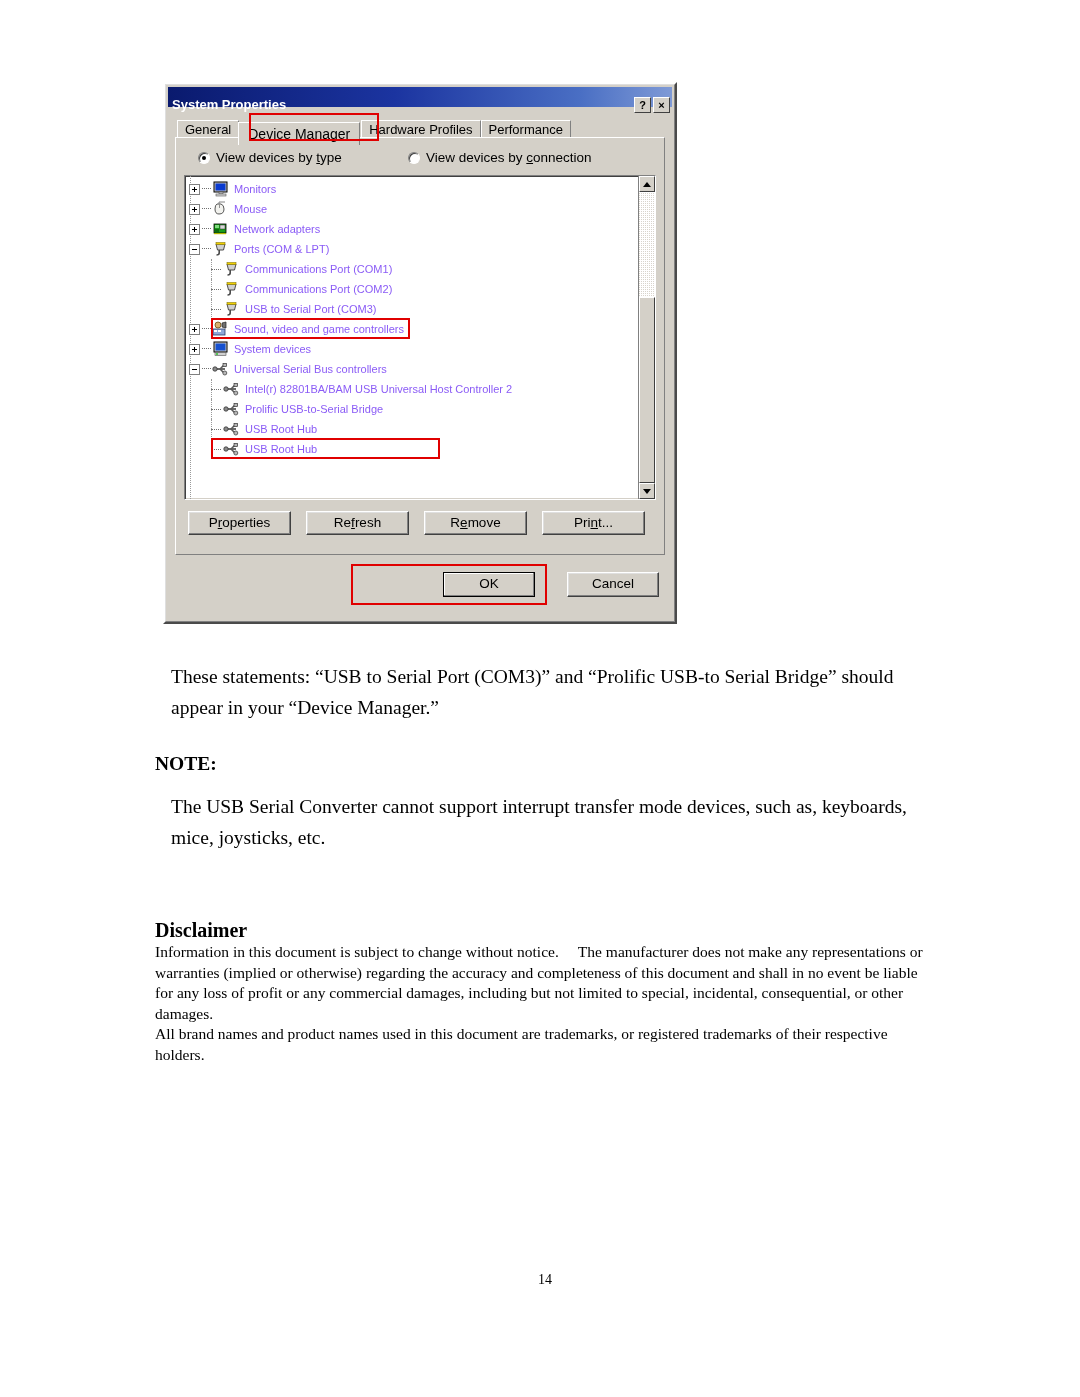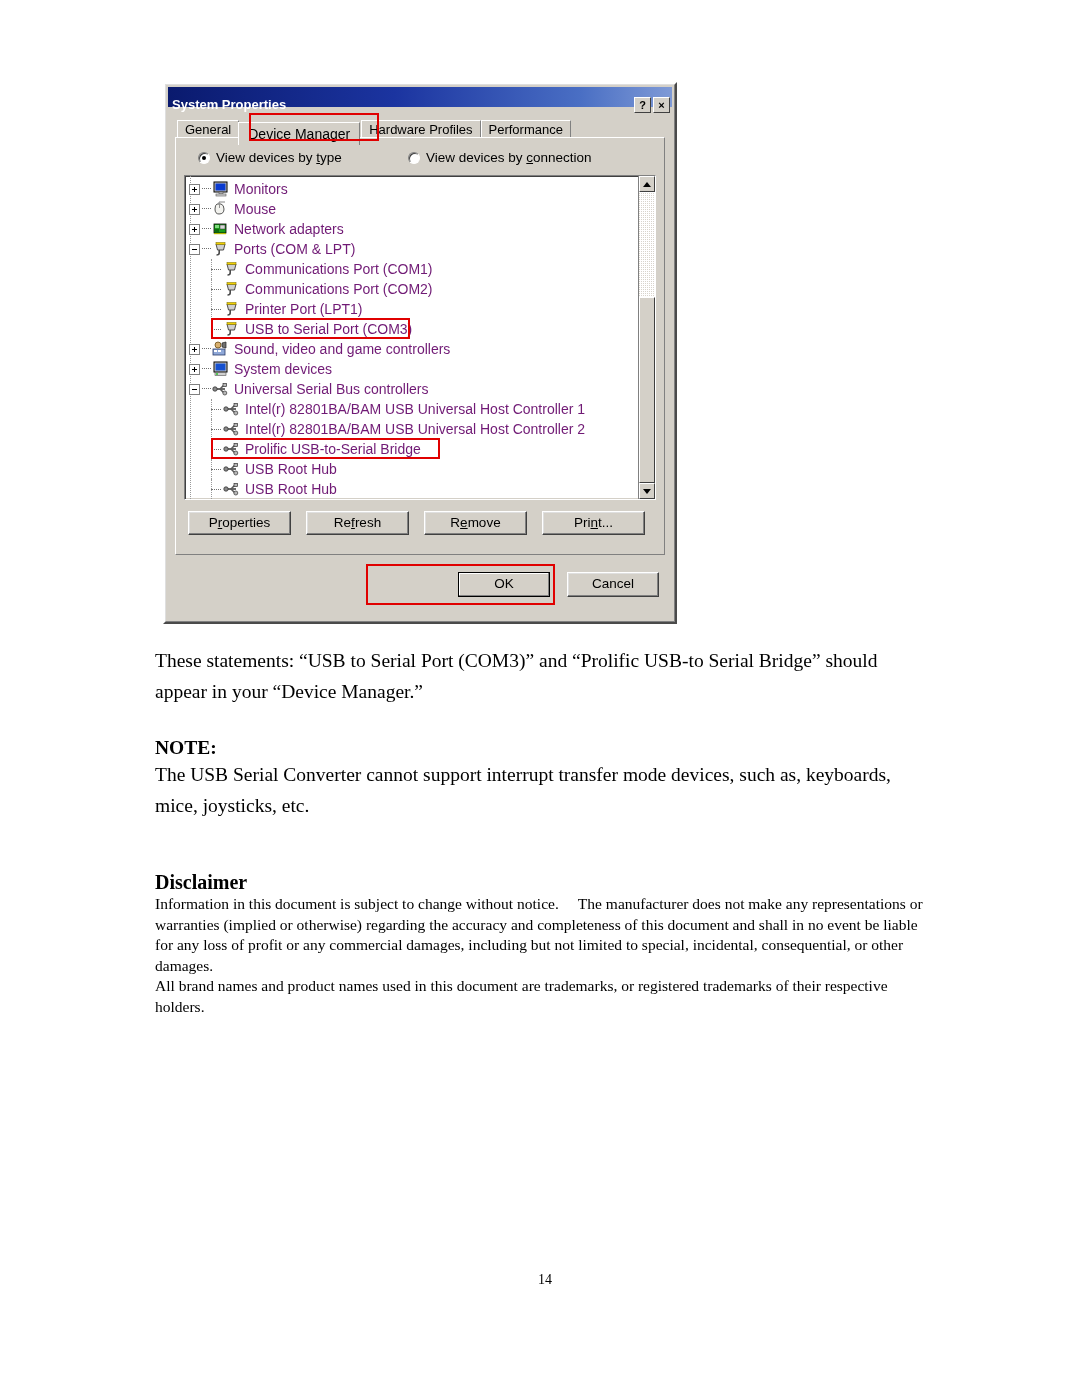--- a/index.html
+++ b/index.html
@@ -184,22 +184,22 @@
   .tree-scrollarea {
     flex: 1;
     padding: 3px 0 0 4px;
     overflow: hidden;
     position: relative;
   }
   .trow {
     display: flex;
     align-items: center;
     height: 20px;
-    font-size: 14px;
-    color: #701a75;
+    font-size: 11px;
+    color: #8b5cf6;
     white-space: nowrap;
     position: relative;
     font-family: "Liberation Sans", sans-serif;
   }
   .indent0 { padding-left: 0px; }
   .indent1 { padding-left: 34px; }
 
   .expander {
     width: 11px; height: 11px;
     border: 1px solid #808080;
@@ -337,24 +337,24 @@
   .bottombar {
     display: flex;
     justify-content: flex-end;
     align-items: center;
     padding: 9px 6px 7px 0;
     gap: 8px;
     position: relative;
   }
   .okwrap {
     position: relative;
-    padding: 6px 3px 6px 90px;
+    padding: 6px 10px 6px 90px;
     border: 2px solid #e00000;
     box-sizing: border-box;
-    margin-right: 4px;
+    margin-right: 12px;
   }
   .okbtn {
     width: 92px;
     height: 25px;
     line-height: 22px;
     border: 1px solid #000;
     box-shadow: inset -1px -1px 0 #808080, inset 1px 1px 0 #ffffff;
     background: #d4d0c8;
     font-size: 13.5px;
     text-align: center;
@@ -371,21 +371,21 @@
     pointer-events: none;
     z-index: 6;
   }
 
   
   .doc { position: absolute; left: 155px; top: 645px; width: 775px; }
   .para-lg {
     font-size: 19.5px;
     line-height: 31px;
     font-family: "Liberation Serif", serif;
-    margin: 0;
+    margin: 16px;
   }
   .note-head {
     font-size: 19.5px;
     font-weight: bold;
     font-family: "Liberation Serif", serif;
     margin: 30px 0 0 0;
   }
   .sec-head {
     font-size: 20px;
     font-weight: bold;
@@ -513,30 +513,20 @@
                 <span class="tlabel">Communications Port (COM2)</span>
               </div>
               <div class="trow indent1">
                 <span class="childvline"></span>
                 <span class="childstub"></span>
                 <span class="ticon"><svg width="18" height="16" viewBox="0 0 18 16">
                     <path d="M4 3 L13 3 L11.5 9 L5.5 9 Z" fill="#cfcfcf" stroke="#3a3a3a" stroke-width="0.9"></path>
                     <rect x="4" y="1.6" width="9" height="1.8" fill="#f0d000" stroke="#8a7a00" stroke-width="0.6"></rect>
                     <path d="M7.2 9 L7.2 12 Q7.2 14 4.5 14" fill="none" stroke="#4a4a4a" stroke-width="1.6"></path>
                   </svg></span>
-                <span class="tlabel">Printer Port (LPT1)</span>
-              </div>
-              <div class="trow indent1">
-                <span class="childvline"></span>
-                <span class="childstub"></span>
-                <span class="ticon"><svg width="18" height="16" viewBox="0 0 18 16">
-                    <path d="M4 3 L13 3 L11.5 9 L5.5 9 Z" fill="#cfcfcf" stroke="#3a3a3a" stroke-width="0.9"></path>
-                    <rect x="4" y="1.6" width="9" height="1.8" fill="#f0d000" stroke="#8a7a00" stroke-width="0.6"></rect>
-                    <path d="M7.2 9 L7.2 12 Q7.2 14 4.5 14" fill="none" stroke="#4a4a4a" stroke-width="1.6"></path>
-                  </svg></span>
                 <span class="tlabel">USB to Serial Port (COM3)</span>
               </div>
               <div class="redbox" style="top: 142px; left: 26px; height: 21px; width: 199px; border-color: rgb(224, 0, 0);"></div>
               <div class="trow indent0">
                 <span class="expander plus"></span>
                 <span class="dotline"></span>
                 <span class="ticon"><svg width="18" height="16" viewBox="0 0 18 16">
                     <rect x="1" y="8" width="12" height="6" fill="#8fa8d8" stroke="#2a3a6a" stroke-width="0.8"></rect>
                     <rect x="2" y="9" width="3" height="2" fill="#ffffff"></rect>
                     <rect x="6" y="9" width="3" height="2" fill="#ffffff"></rect>
@@ -561,33 +551,20 @@
                 <span class="dotline"></span>
                 <span class="ticon"><svg width="18" height="16" viewBox="0 0 18 16">
                     <line x1="3" y1="8" x2="13" y2="8" stroke="#5a5a5a" stroke-width="1.8"></line>
                     <circle cx="3" cy="8" r="2.2" fill="#8a8a8a" stroke="#333" stroke-width="0.8"></circle>
                     <line x1="8" y1="8" x2="12" y2="4" stroke="#5a5a5a" stroke-width="1.6"></line>
                     <line x1="8" y1="8" x2="12" y2="12" stroke="#5a5a5a" stroke-width="1.6"></line>
                     <rect x="11" y="2.5" width="3.5" height="3" fill="#b8b8b8" stroke="#333" stroke-width="0.7"></rect>
                     <circle cx="12.8" cy="12" r="2" fill="#b8b8b8" stroke="#333" stroke-width="0.7"></circle>
                   </svg></span>
                 <span class="tlabel">Universal Serial Bus controllers</span>
-              </div>
-              <div class="trow indent1">
-                <span class="childvline"></span>
-                <span class="childstub"></span>
-                <span class="ticon"><svg width="18" height="16" viewBox="0 0 18 16">
-                    <line x1="3" y1="8" x2="13" y2="8" stroke="#5a5a5a" stroke-width="1.8"></line>
-                    <circle cx="3" cy="8" r="2.2" fill="#8a8a8a" stroke="#333" stroke-width="0.8"></circle>
-                    <line x1="8" y1="8" x2="12" y2="4" stroke="#5a5a5a" stroke-width="1.6"></line>
-                    <line x1="8" y1="8" x2="12" y2="12" stroke="#5a5a5a" stroke-width="1.6"></line>
-                    <rect x="11" y="2.5" width="3.5" height="3" fill="#b8b8b8" stroke="#333" stroke-width="0.7"></rect>
-                    <circle cx="12.8" cy="12" r="2" fill="#b8b8b8" stroke="#333" stroke-width="0.7"></circle>
-                  </svg></span>
-                <span class="tlabel">Intel(r) 82801BA/BAM USB Universal Host Controller 1</span>
               </div>
               <div class="trow indent1">
                 <span class="childvline"></span>
                 <span class="childstub"></span>
                 <span class="ticon"><svg width="18" height="16" viewBox="0 0 18 16">
                     <line x1="3" y1="8" x2="13" y2="8" stroke="#5a5a5a" stroke-width="1.8"></line>
                     <circle cx="3" cy="8" r="2.2" fill="#8a8a8a" stroke="#333" stroke-width="0.8"></circle>
                     <line x1="8" y1="8" x2="12" y2="4" stroke="#5a5a5a" stroke-width="1.6"></line>
                     <line x1="8" y1="8" x2="12" y2="12" stroke="#5a5a5a" stroke-width="1.6"></line>
                     <rect x="11" y="2.5" width="3.5" height="3" fill="#b8b8b8" stroke="#333" stroke-width="0.7"></rect>

